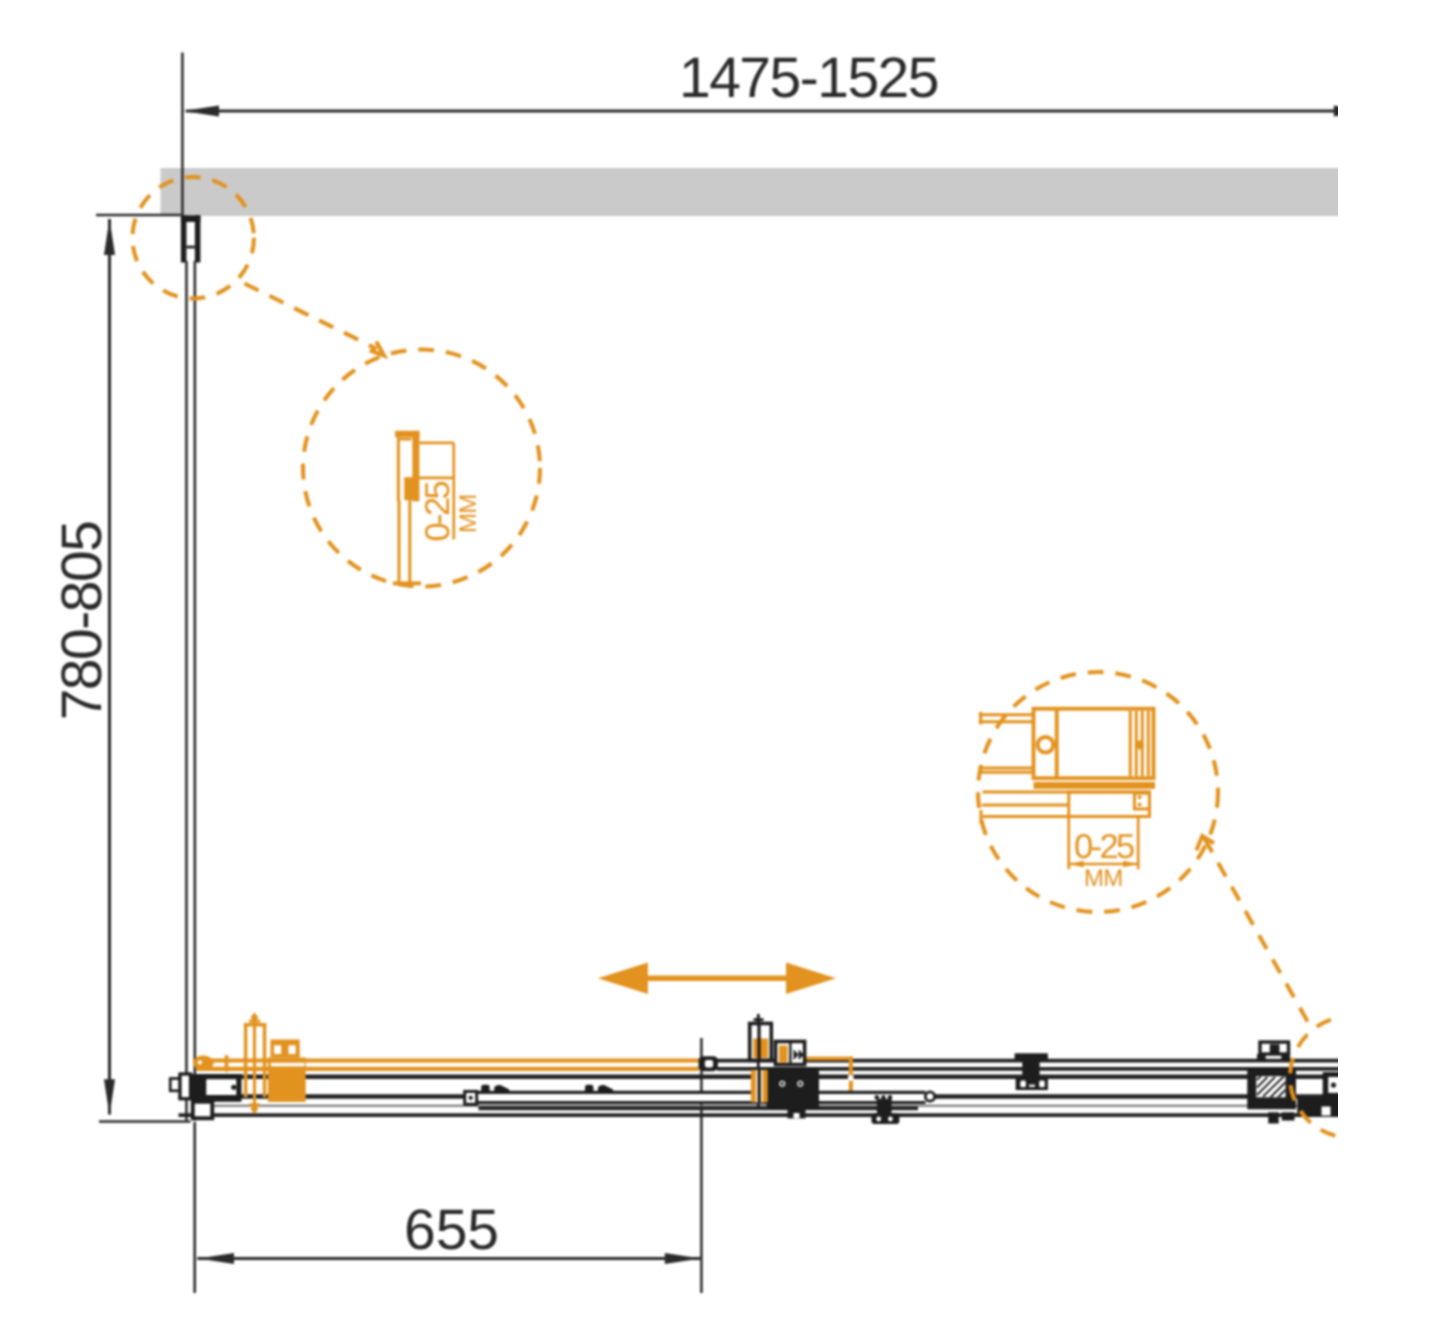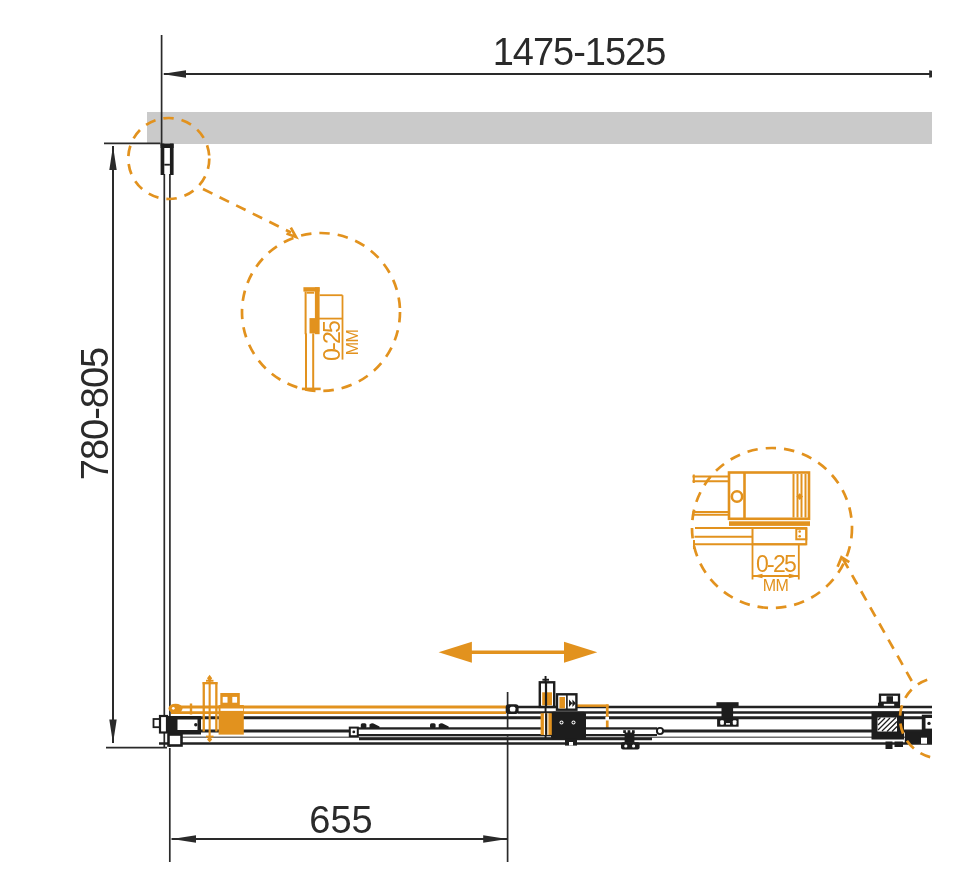--- a/index.html
+++ b/index.html
@@ -1,16 +1,16 @@
 <!DOCTYPE html>
 <html><head>
 <meta charset="utf-8">
 <style>
   html,body{margin:0;padding:0;background:#ffffff;}
-  #page{width:892px;height:880px;position:relative;overflow:hidden;background:#fff;padding-left:40px;}
+  #page{width:892px;height:880px;position:relative;overflow:hidden;background:#fff;}
   svg{display:block;filter:blur(0.75px);}
   text{font-family:"Liberation Sans", sans-serif;}
 </style>
 </head>
 <body>
 <div id="page">
 <svg width="970" height="880" viewBox="0 0 970 880">
 <defs>
 </defs>
 

